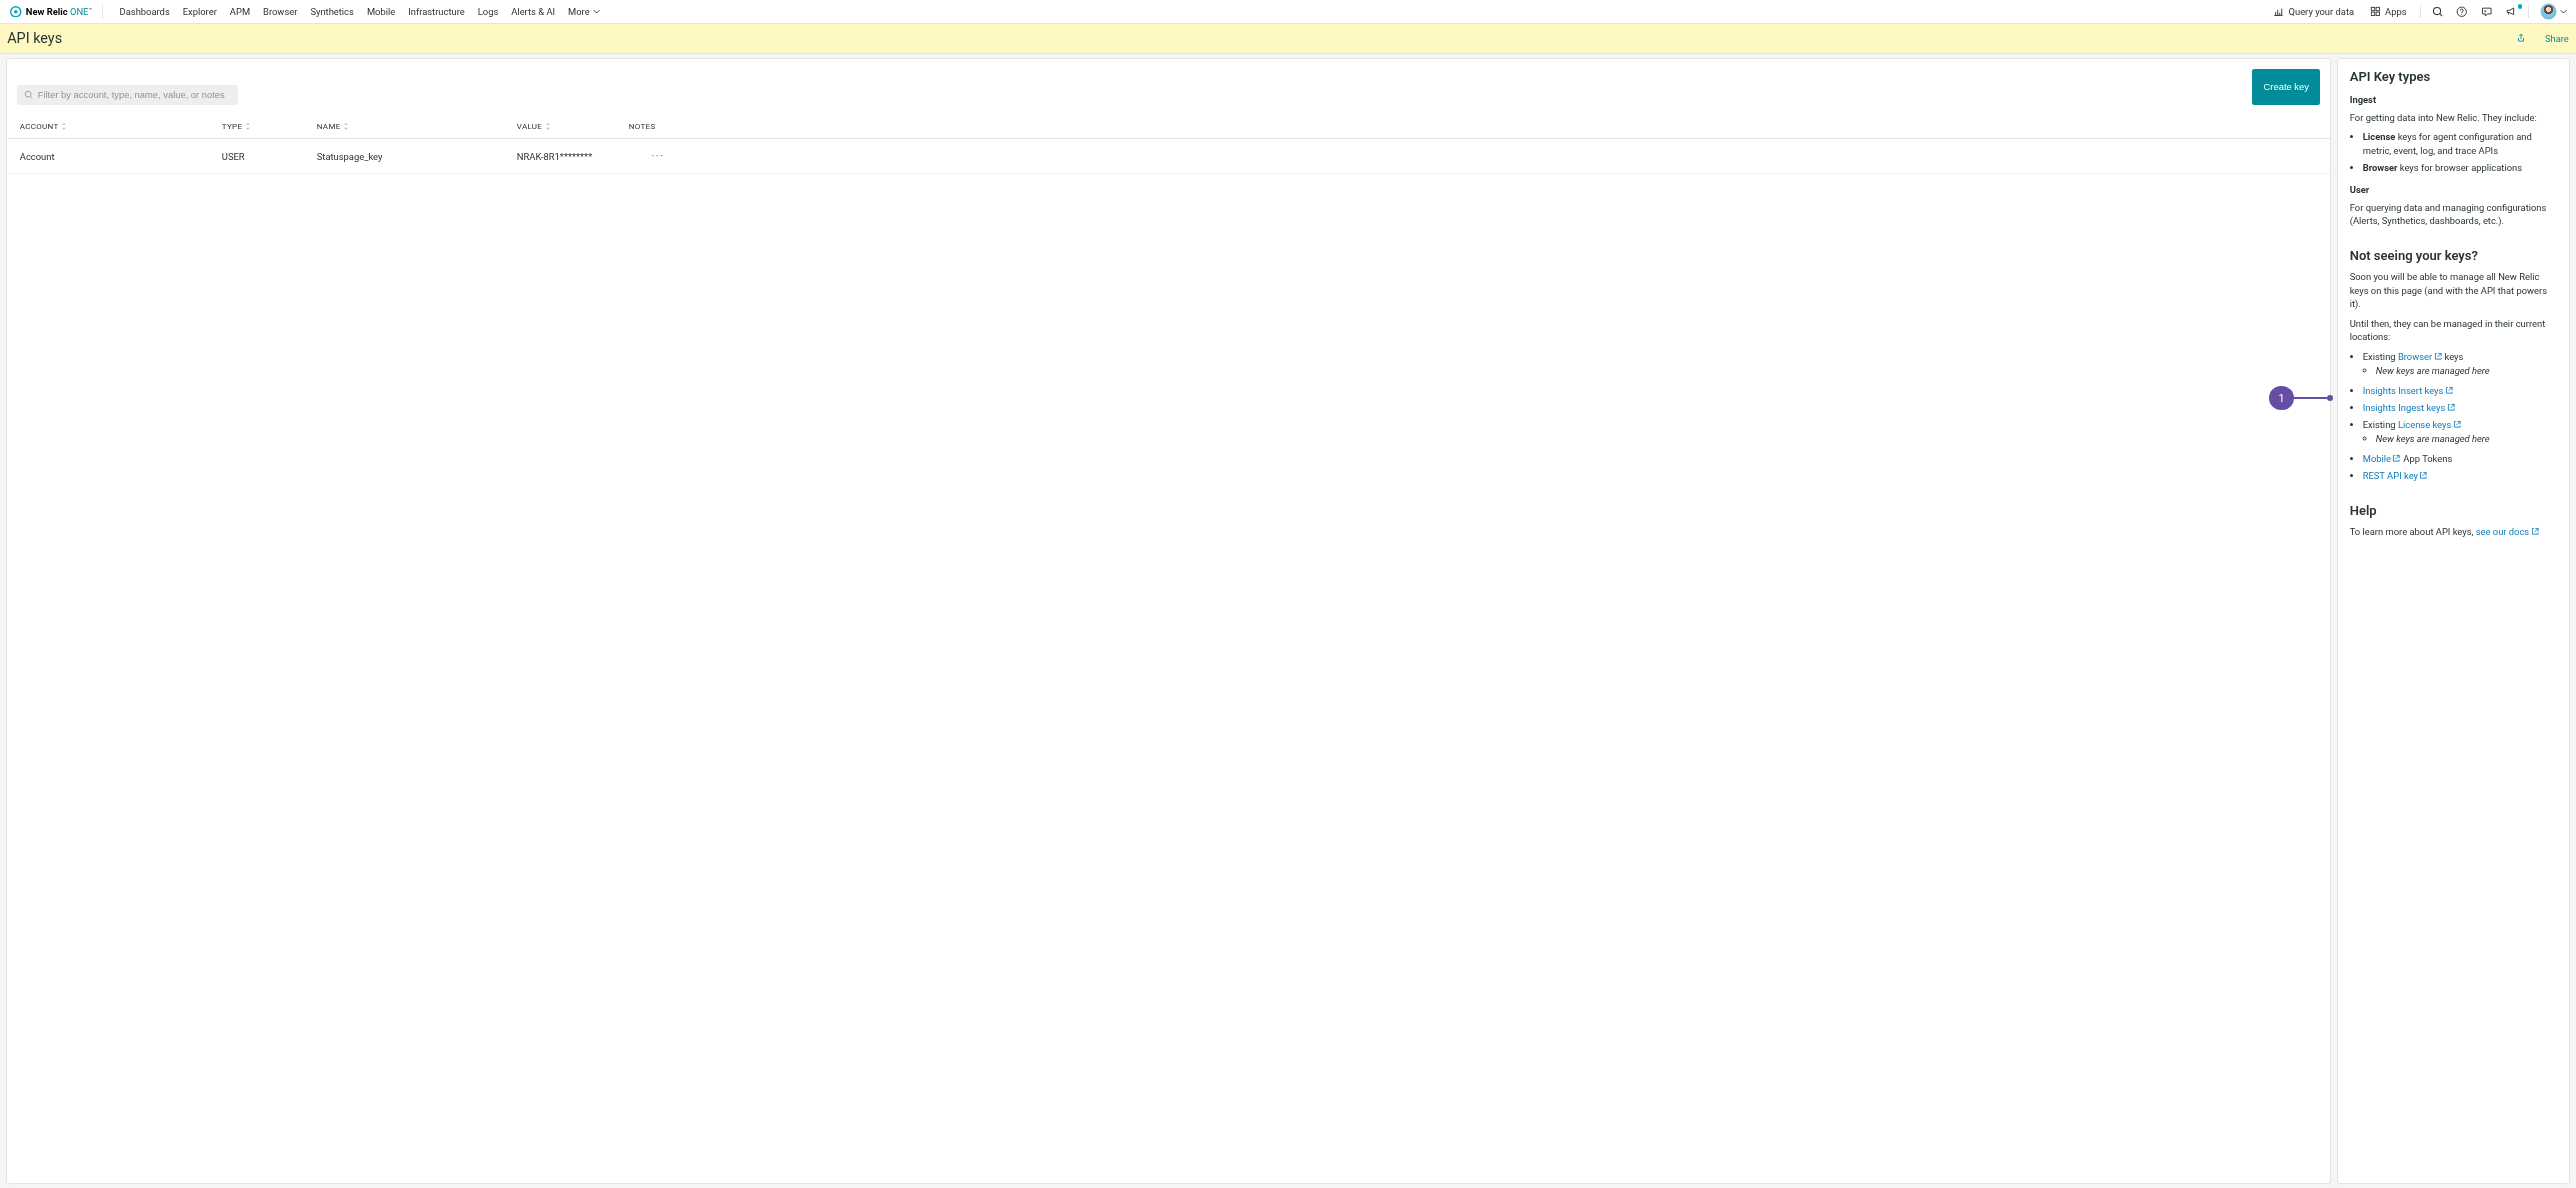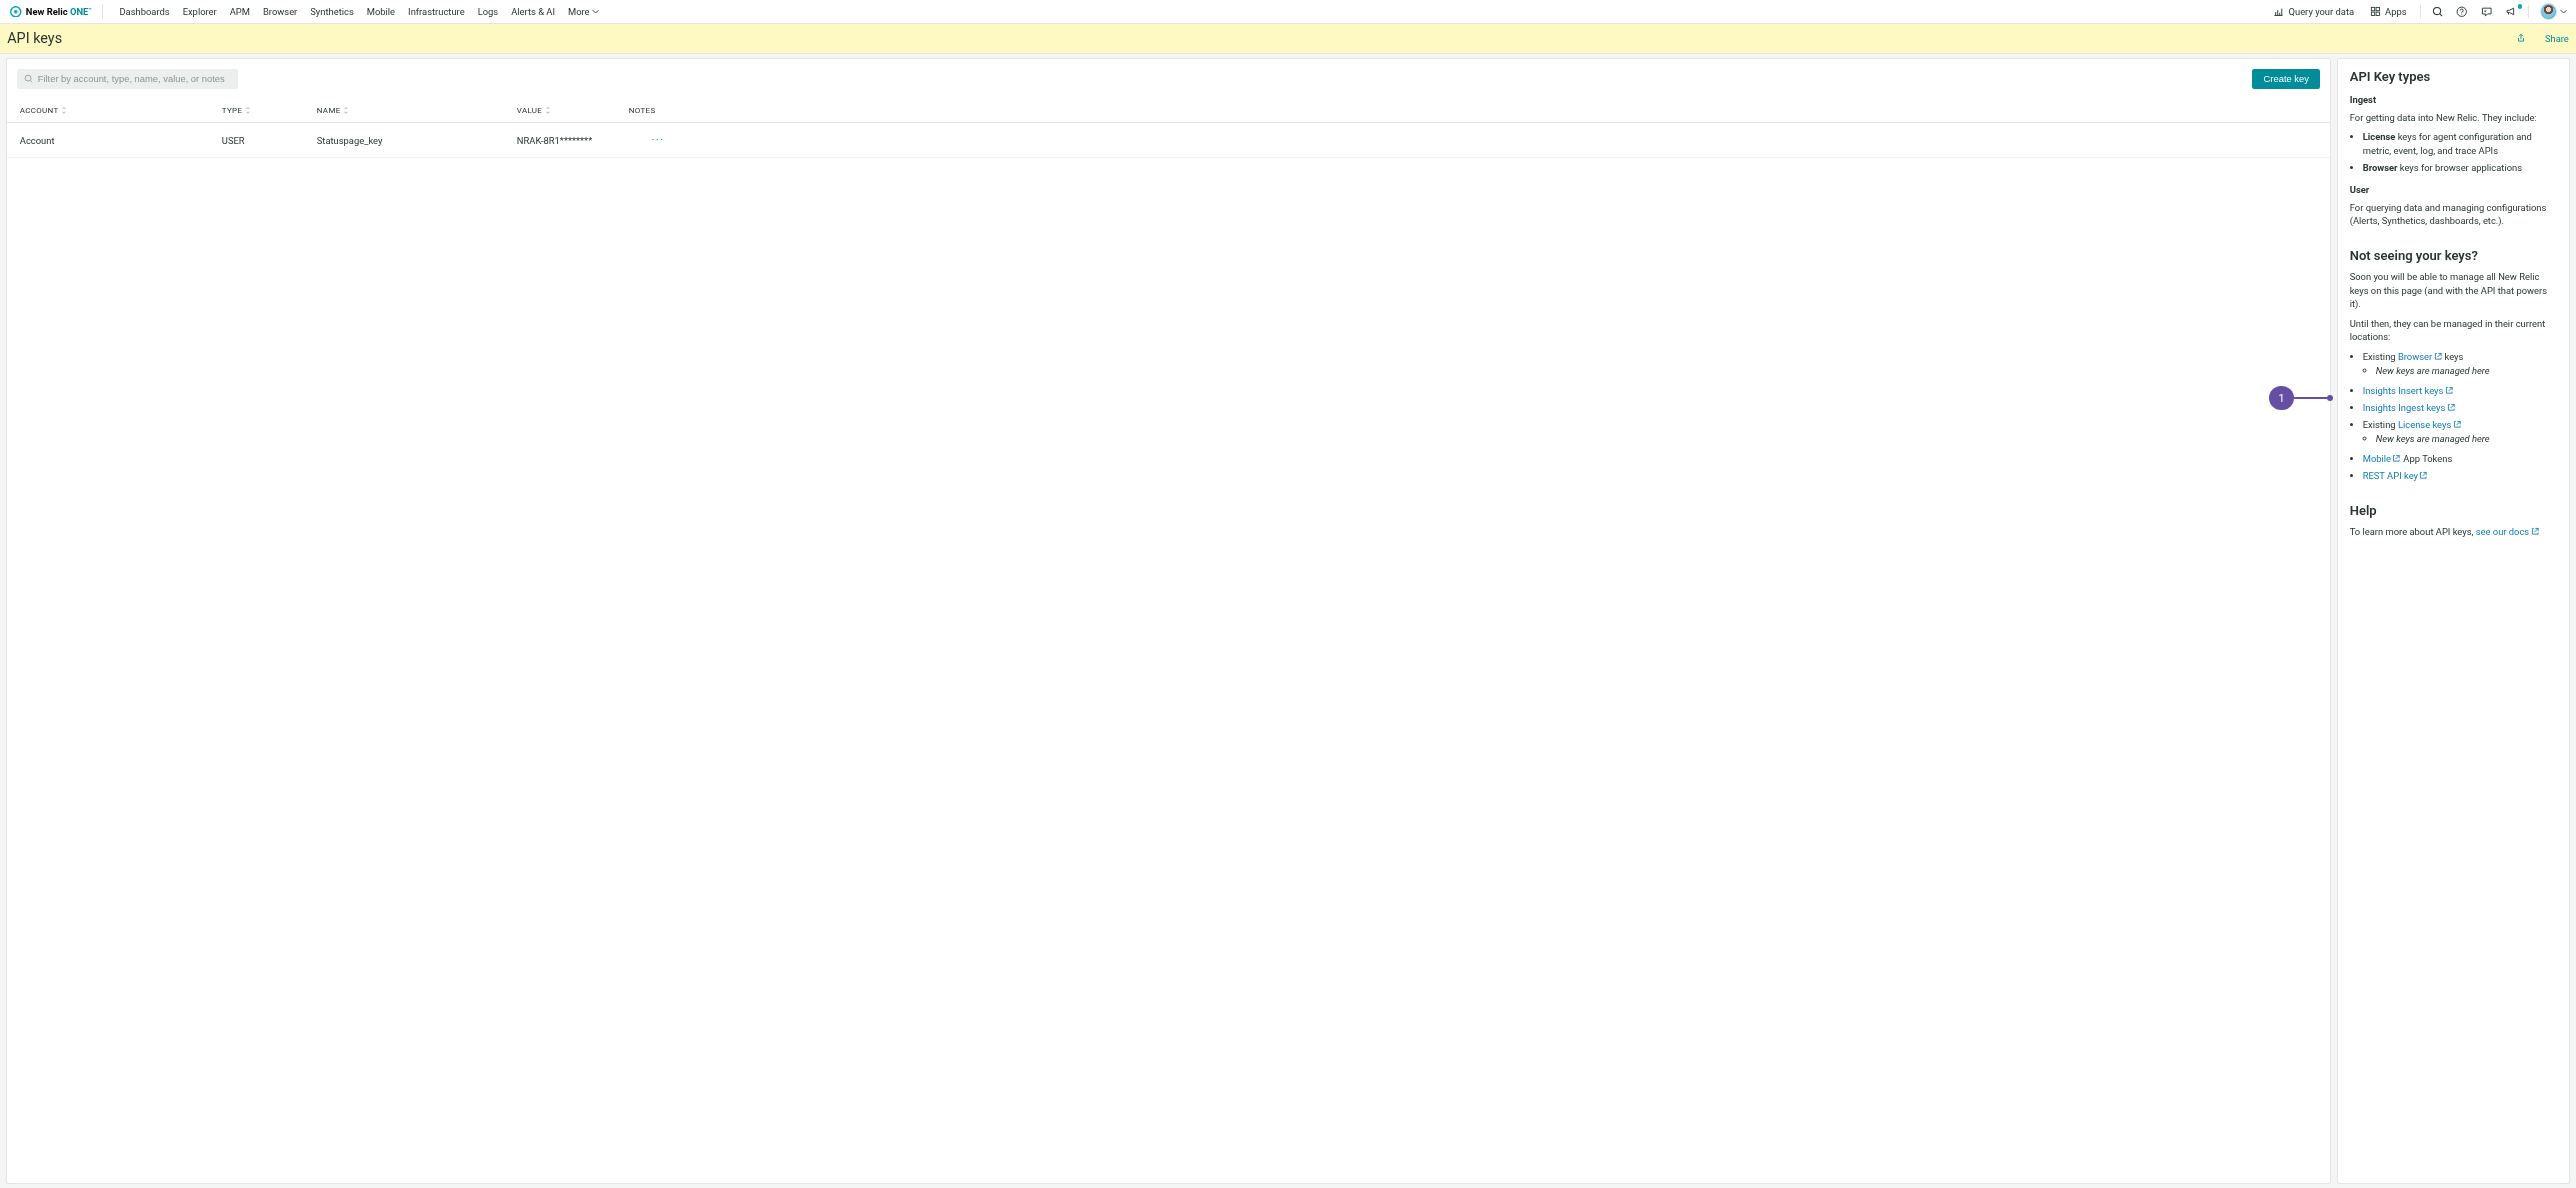--- a/index.html
+++ b/index.html
@@ -15,21 +15,21 @@
     height: 24px;
     background: #fff;
     border-bottom: 0.7px solid #e3e4e4;
     display: flex;
     align-items: center;
     padding: 0 7.2px 0 10px;
   }
   .logo { display: flex; align-items: center; font-size: 9.4px; font-weight: 600; padding-right: 10px; border-right: 0.7px solid #e3e4e4; height: 14.4px;}
   .logo svg { margin-right: 4.3px; }
   .logo-text-black { color: #000; font-weight:700; }
-  .logo-text-teal { color: #008c99; font-weight:700; }
+  .logo-text-teal { color: #008c99; font-weight:400; }
   .logo-tm { font-size:5.8px; color:#008c99; position:relative; top:-2.9px;}
   .nav-links { display:flex; margin-left:10px; gap: 0; }
   .nav-links a { color:#2a3434; text-decoration:none; font-size:9.4px; padding: 0 6.5px; display:flex; align-items:center; }
   .nav-more { display:flex; align-items:center; gap:2.9px; }
   .nav-right { margin-left:auto; display:flex; align-items:center; gap:4.3px; }
   .nav-right-item { display:flex; align-items:center; gap:4.3px; padding:0 5.8px; color:#2a3434; font-size:9.4px; cursor:pointer; }
   .nav-right-icon { padding:0 4.3px; cursor:pointer; }
   .divider-v { width:0.7px; height:13px; background:#e3e4e4; margin:0 2.9px; }
   .avatar {
     width:17.3px; height:17.3px; border-radius:50%;
@@ -68,21 +68,21 @@
   
   .filter-row { display:flex; align-items:flex-end; padding:10px; gap:7.2px; }
   .filter-input {
     background:#edeeee; border:none; border-radius:2.2px; height:20px;
     display:flex; align-items:center; padding:0 7.2px; width:221px; color:#8e9494;
   }
   .filter-input input { border:none; background:transparent; outline:none; flex:1; font-size:9.4px; color:#2a3434;}
   .filter-input input::placeholder { color:#8e9494; }
   .create-btn {
     margin-left:auto; background:#008c99; color:#fff; border:none;
-    border-radius:2.2px; height:20px; padding:0 11.5px; font-size:9.4px; cursor:pointer;
+    border-radius:2.2px; height:36px; padding:0 11.5px; font-size:9.4px; cursor:pointer;
   }
 
   
   .table-header { display:flex; padding:7.2px 13px; border-bottom:0.7px solid #e3e4e4; font-size:8px; letter-spacing:0.3px; color:#2a3434;}
   .col { display:flex; align-items:center; gap:2.9px;}
   .col-account { width:202px; }
   .col-type    { width:95px; }
   .col-name    { width:200px; }
   .col-value   { width:112px; }
   .col-notes   { flex:1; }

